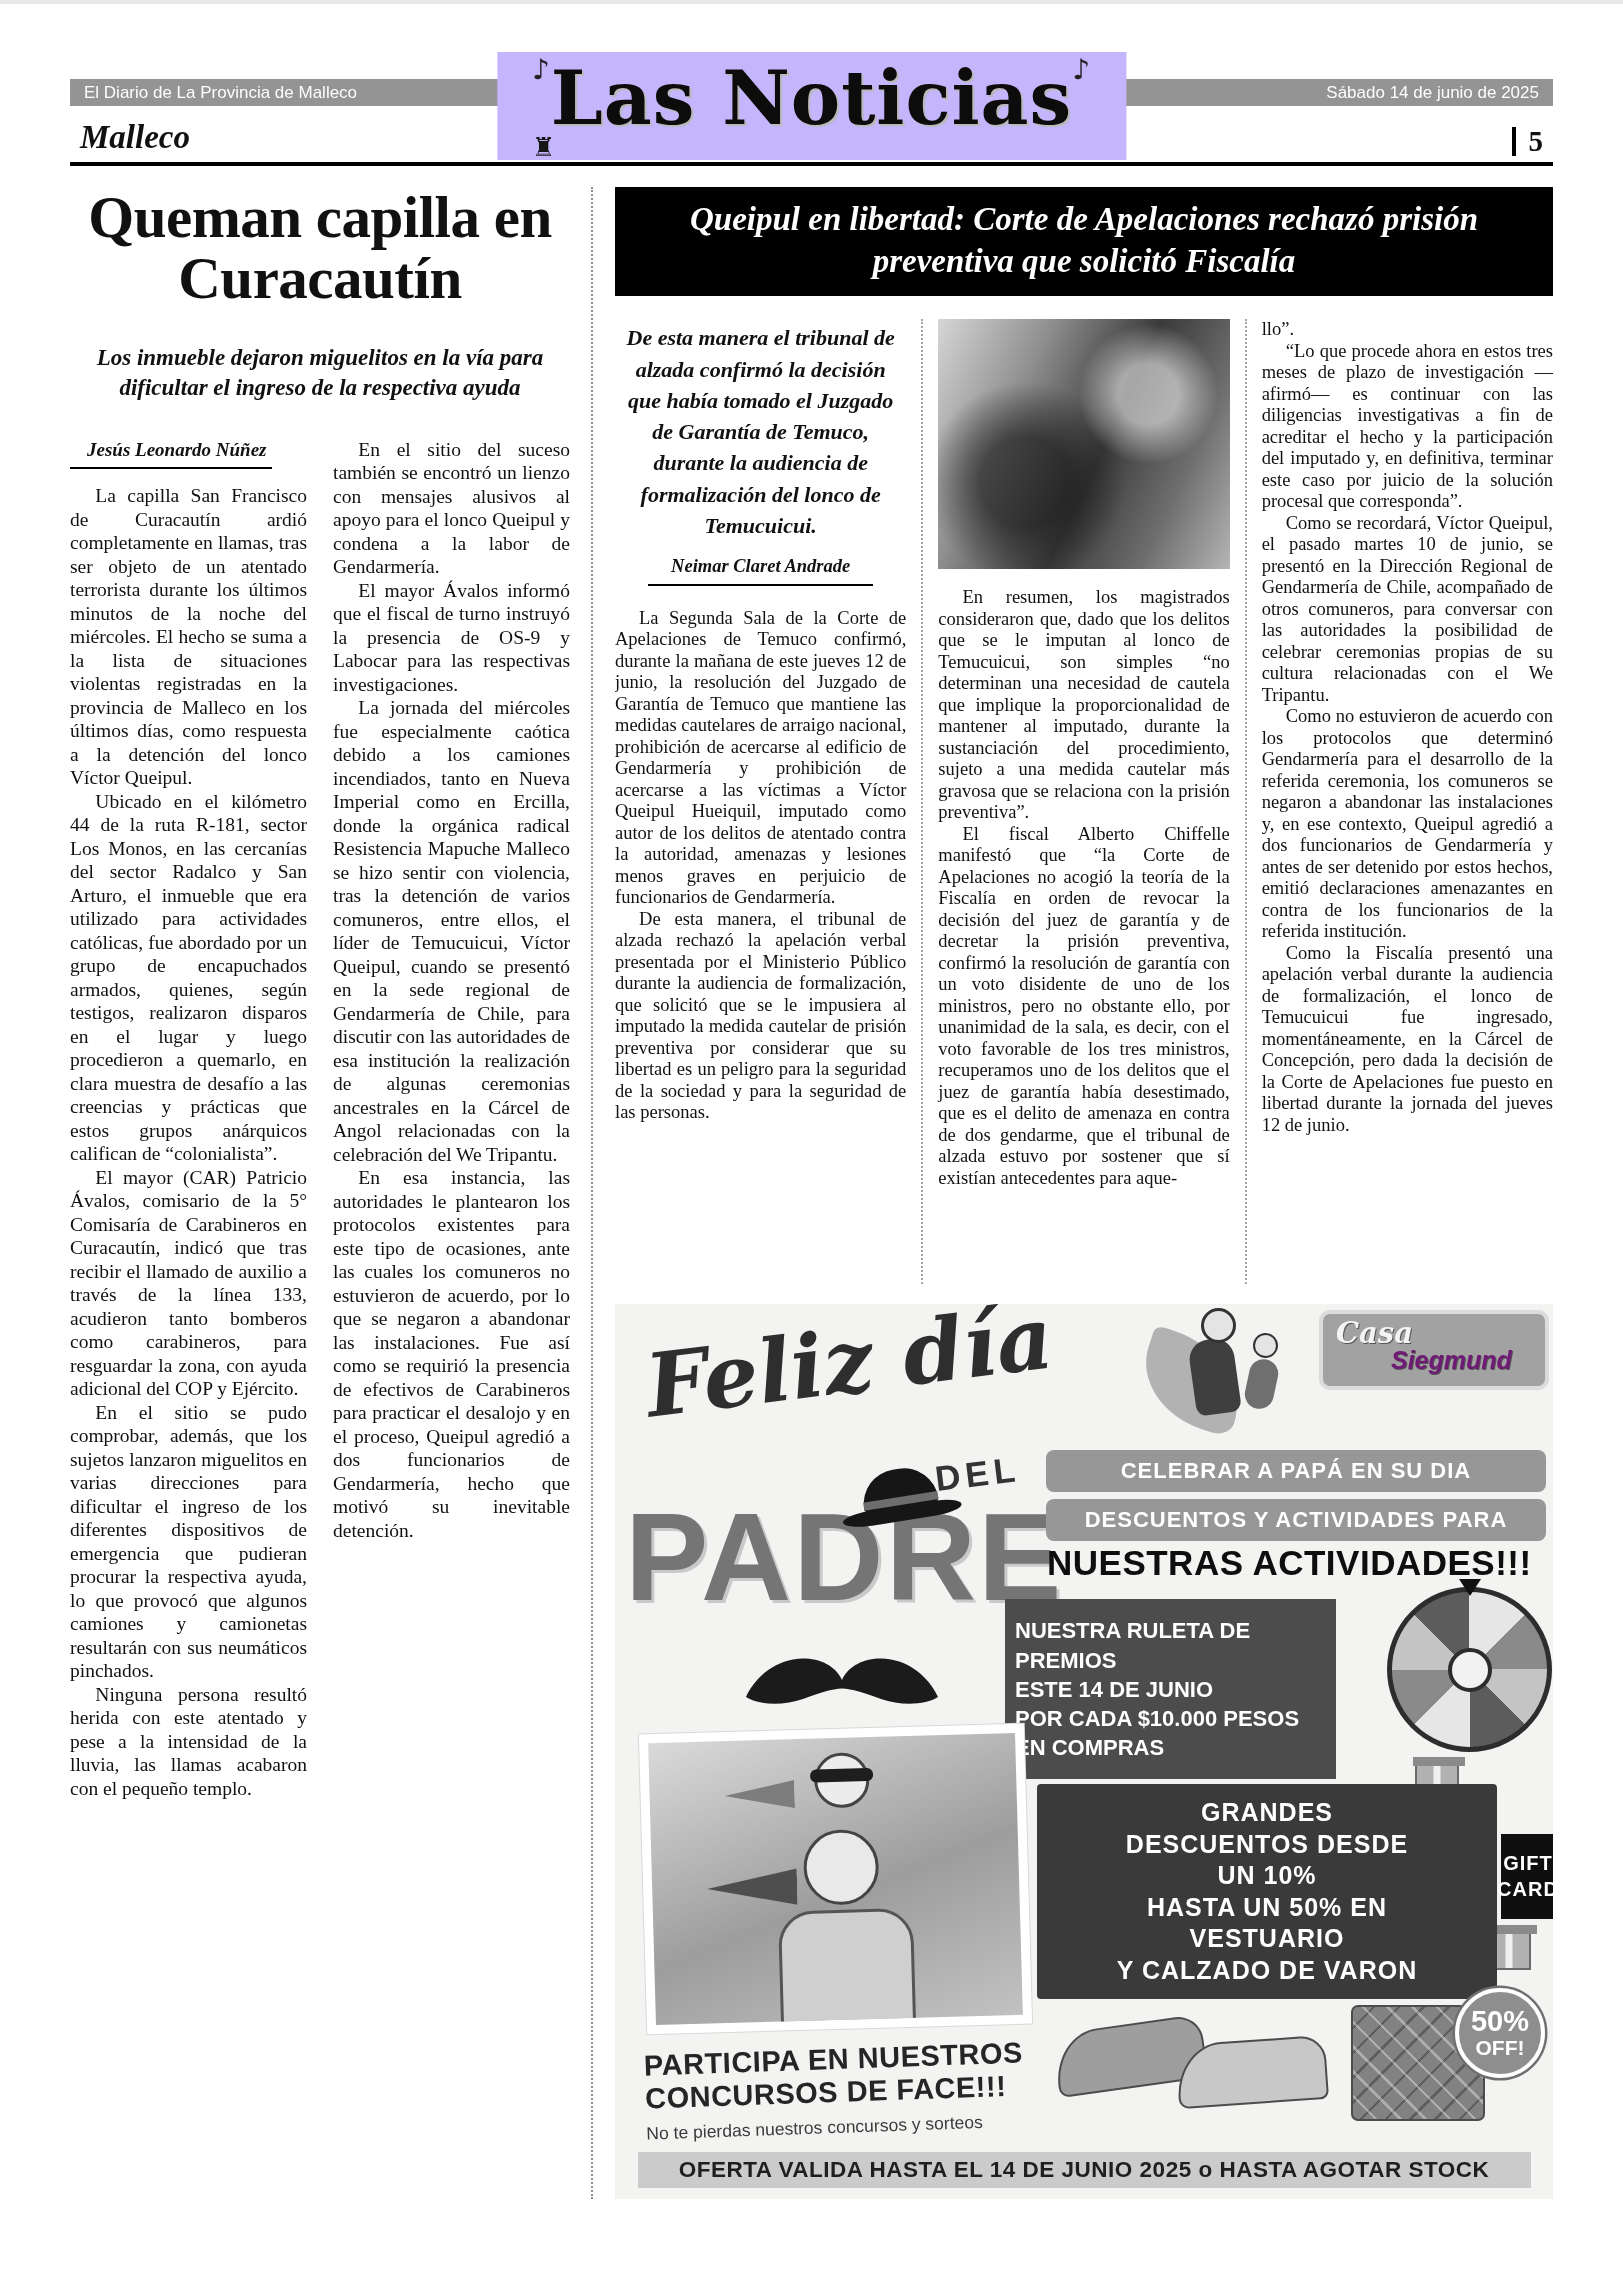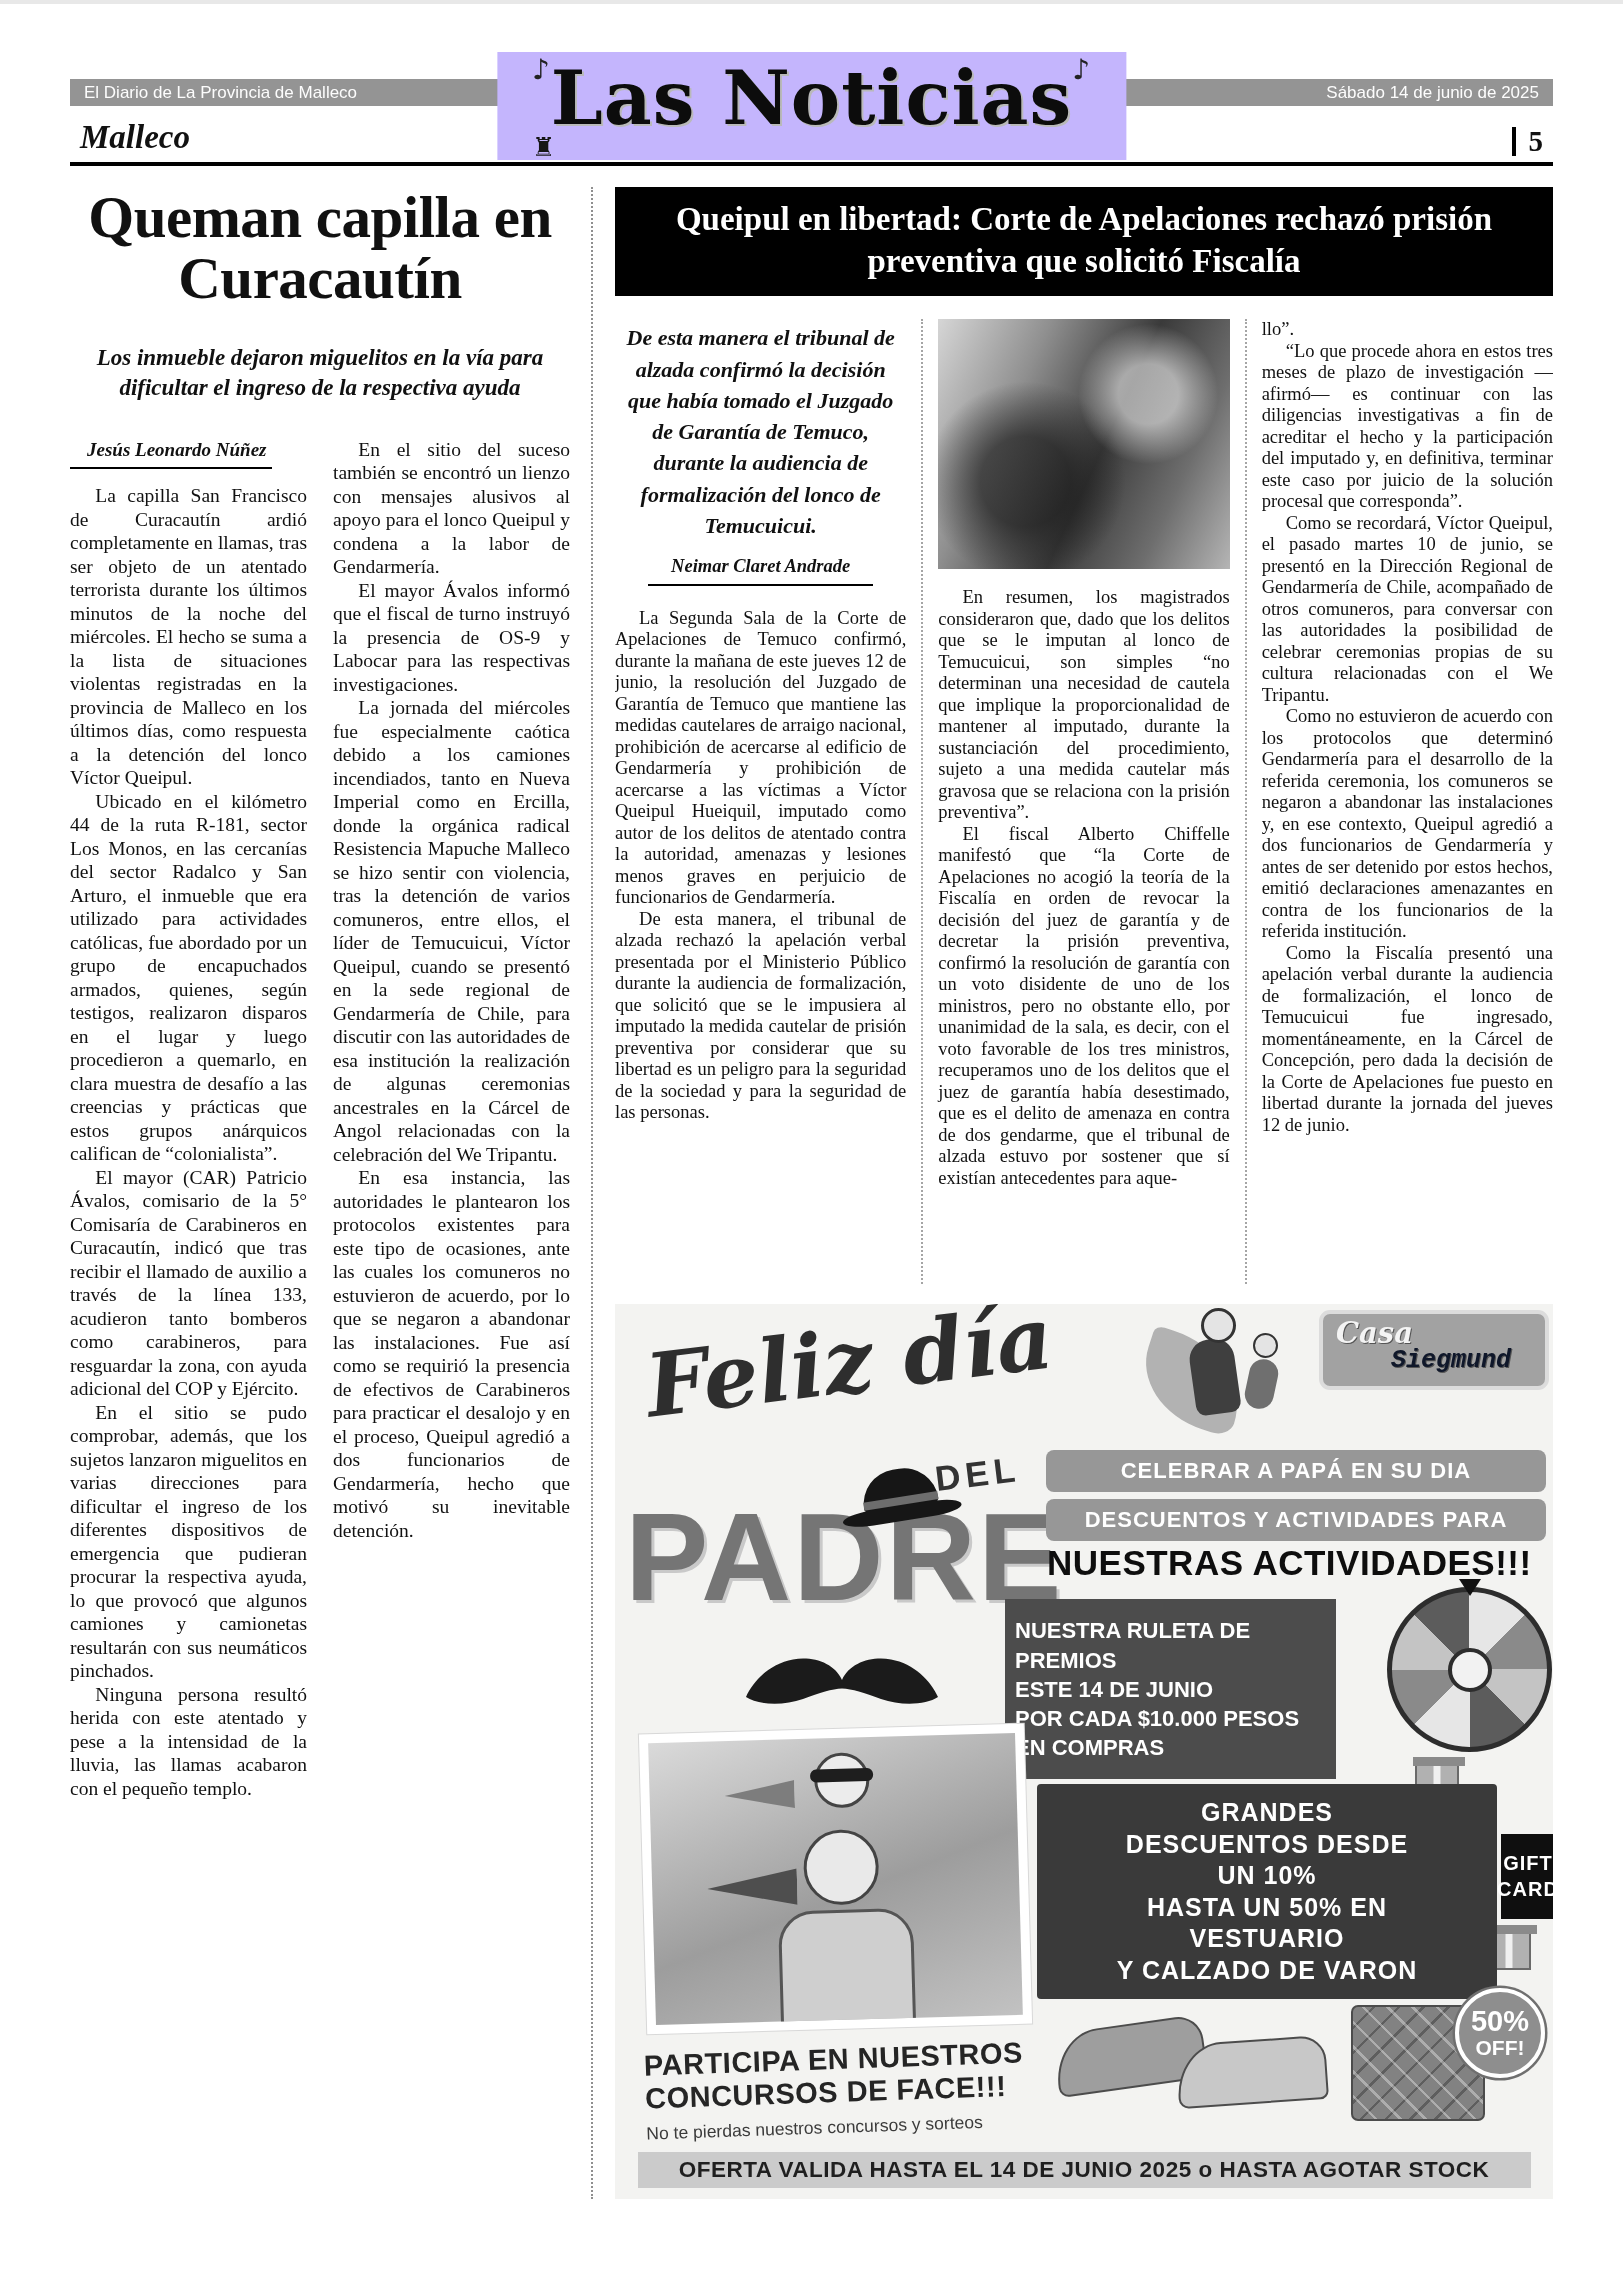--- a/index.html
+++ b/index.html
@@ -26,21 +26,21 @@
   .left-article { flex: 0 0 500px; width: 500px; }
   .headline { font-size: 59px; font-weight: bold; line-height: 1.04; text-align: center; letter-spacing: -0.5px; }
   .subhead { font-size: 23px; font-weight: bold; font-style: italic; text-align: center; line-height: 1.3; margin: 33px 15px 35px; }
   .left-cols { display: flex; gap: 26px; }
   .lcol { flex: 1; text-align: justify; font-size: 19.5px; line-height: 23.5px; }
   .byline-l { display: block; font-size: 19px; font-weight: bold; font-style: italic; border-bottom: 2px solid #000; padding: 0 0 6px 17px; margin: 0 35px 15px 0; }
   .paras p { margin: 0; text-indent: 1.3em; }
 
   
   .right-section { flex: 1; margin-left: 21px; border-left: 2px dotted #8f8f8f; padding-left: 22px; }
-  .banner { background: #000; color: #fff; font-weight: bold; font-size: 33px; line-height: 1.28; text-align: center; padding: 11px 30px 14px; }
+  .banner { background: #000; color: #fff; font-weight: bold; font-style: italic; font-size: 33px; line-height: 1.28; text-align: center; padding: 11px 30px 14px; }
   .right-cols { display: flex; margin-top: 23px; height: 965px; overflow: hidden; }
   .rcol { flex: 1; text-align: justify; font-size: 18.5px; line-height: 21.5px; }
   .rsep { width: 0; border-left: 2px dotted #a5a5a5; margin: 0 15px; }
   .lead { font-size: 22px; font-weight: bold; font-style: italic; text-align: center; line-height: 1.42; text-indent: 0; margin: 3px 3px 15px; }
   .byline-r-wrap { text-align: center; margin: 12px 0 22px; }
   .byline-r { display: inline-block; font-size: 18.5px; font-weight: bold; font-style: italic; border-bottom: 2px solid #000; padding: 0 23px 6px; }
   .article-photo { height: 250px; margin-bottom: 18px;
     background:
       radial-gradient(circle at 72% 30%, rgba(255,255,255,.55) 0 30px, rgba(255,255,255,0) 70px),
       radial-gradient(circle at 30% 65%, rgba(20,20,20,.6) 0 45px, rgba(20,20,20,0) 100px),
@@ -53,21 +53,21 @@
   .ad-feliz { position: absolute; left: 30px; top: 14px; font-family: "DejaVu Serif", serif; font-style: italic; font-weight: bold; font-size: 87px; color: #2e2e2e; transform: rotate(-7deg); line-height: 1; }
   .ad-del { position: absolute; left: 320px; top: 150px; font-weight: bold; font-size: 35px; letter-spacing: 5px; color: #333; transform: rotate(-7deg); }
   .ad-padre { position: absolute; left: 10px; top: 190px; font-weight: bold; font-size: 125px; line-height: 1; letter-spacing: 2px; color: #757575; text-shadow: 3px 3px 0 #c9c9c9; }
   .ad-hat { position: absolute; left: 225px; top: 165px; width: 120px; height: 60px; transform: rotate(-9deg); z-index: 3; }
   .hat-top { position: absolute; left: 22.5px; top: 0; width: 75px; height: 39px; background: #161616; border-radius: 36px 36px 5px 5px; }
   .hat-band { position: absolute; left: 22.5px; top: 28px; width: 75px; height: 8px; background: #6d6d6d; }
   .hat-brim { position: absolute; left: 0; top: 37px; width: 120px; height: 15px; background: #161616; border-radius: 50% / 100%; }
   .ad-mustache { position: absolute; left: 127px; top: 350px; width: 200px; height: 60px; z-index: 3; }
   .ad-store { position: absolute; right: 4px; top: 6px; width: 230px; height: 80px; background: #a2a2a2; border: 4px solid #dcdcdc; border-radius: 11px; padding: 5px 13px; }
   .store-line1 { font-family: "DejaVu Serif", serif; font-style: italic; font-weight: bold; font-size: 29px; color: #f4f4f4; text-shadow: 1px 1px 0 #555; line-height: 1; }
-  .store-line2 { font-family: Liberation Mono, monospace; font-style: italic; font-weight: bold; font-size: 25px; color: #0f172a; text-shadow: 1px 1px 0 #555; margin-left: 55px; line-height: 1; }
+  .store-line2 { font-family: Liberation Sans, sans-serif; font-style: italic; font-weight: bold; font-size: 25px; color: #701a75; text-shadow: 1px 1px 0 #555; margin-left: 55px; line-height: 1; }
   .ad-dad { position: absolute; left: 450px; top: 0; width: 240px; height: 140px; }
   .dad-cape { position: absolute; left: 75px; top: 35px; width: 105px; height: 85px; background: #b2b2b2; border-radius: 10% 90% 20% 80%; transform: rotate(18deg); }
   .dad-body { position: absolute; left: 127px; top: 35px; width: 45px; height: 75px; background: #3f3f3f; border-radius: 20px 20px 10px 10px; transform: rotate(-8deg); }
   .dad-head { position: absolute; left: 136px; top: 4px; width: 35px; height: 35px; background: #e4e4e4; border: 3px solid #333; border-radius: 50%; }
   .kid-body { position: absolute; left: 182px; top: 55px; width: 29px; height: 50px; background: #6f6f6f; border-radius: 15px; transform: rotate(12deg); }
   .kid-head { position: absolute; left: 188px; top: 29px; width: 25px; height: 25px; background: #e4e4e4; border: 2.5px solid #333; border-radius: 50%; }
   .ad-pills { position: absolute; right: 7px; top: 146px; width: 500px; display: flex; flex-direction: column; gap: 7px; }
   .pill { background: #979797; color: #fff; font-weight: bold; font-size: 22px; letter-spacing: 1px; text-align: center; padding: 8px 5px; border-radius: 8px; }
   .ad-activities { position: absolute; left: 432px; top: 239px; font-weight: bold; font-size: 35px; letter-spacing: 0.5px; color: #0e0e0e; }
   .ad-ruleta { position: absolute; left: 390px; top: 295px; width: 331px; background: #4c4c4c; border-radius: 0; padding: 17px 10px; text-align: left; }

